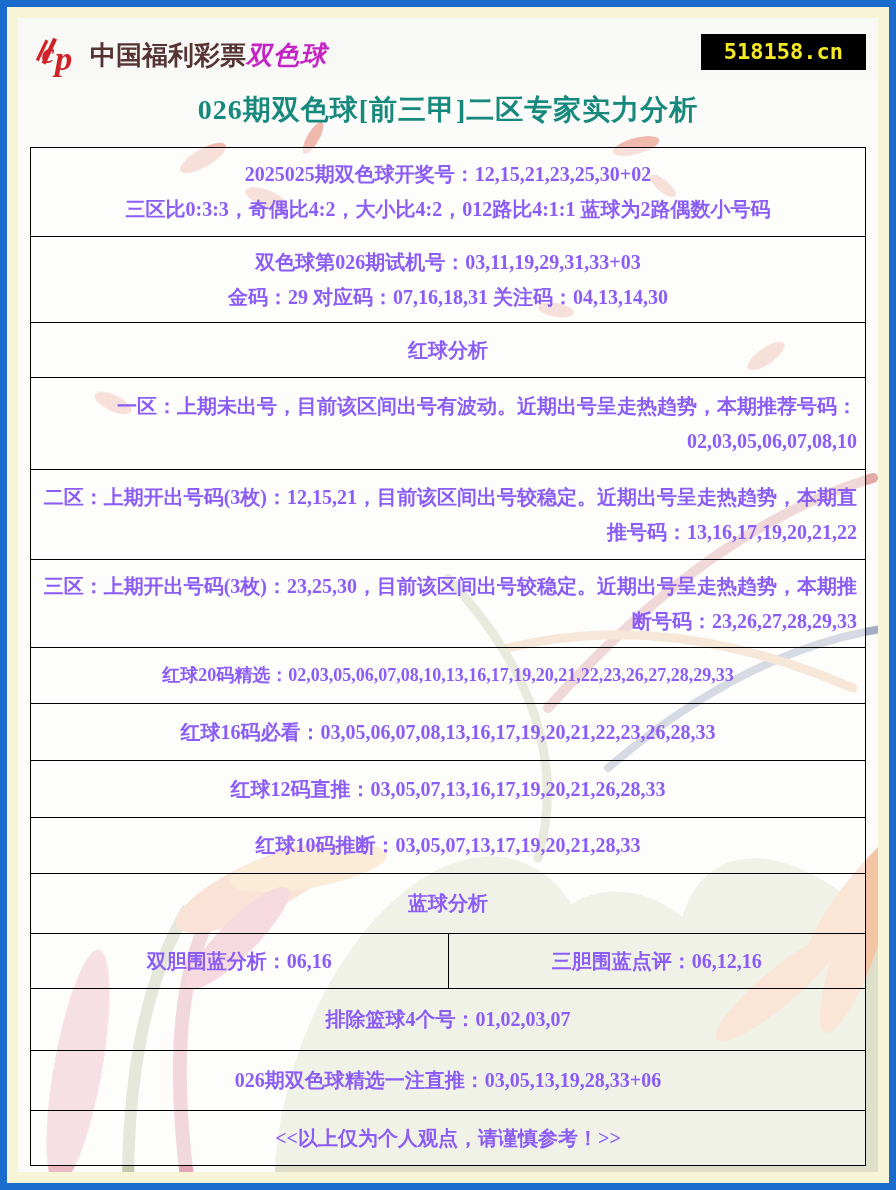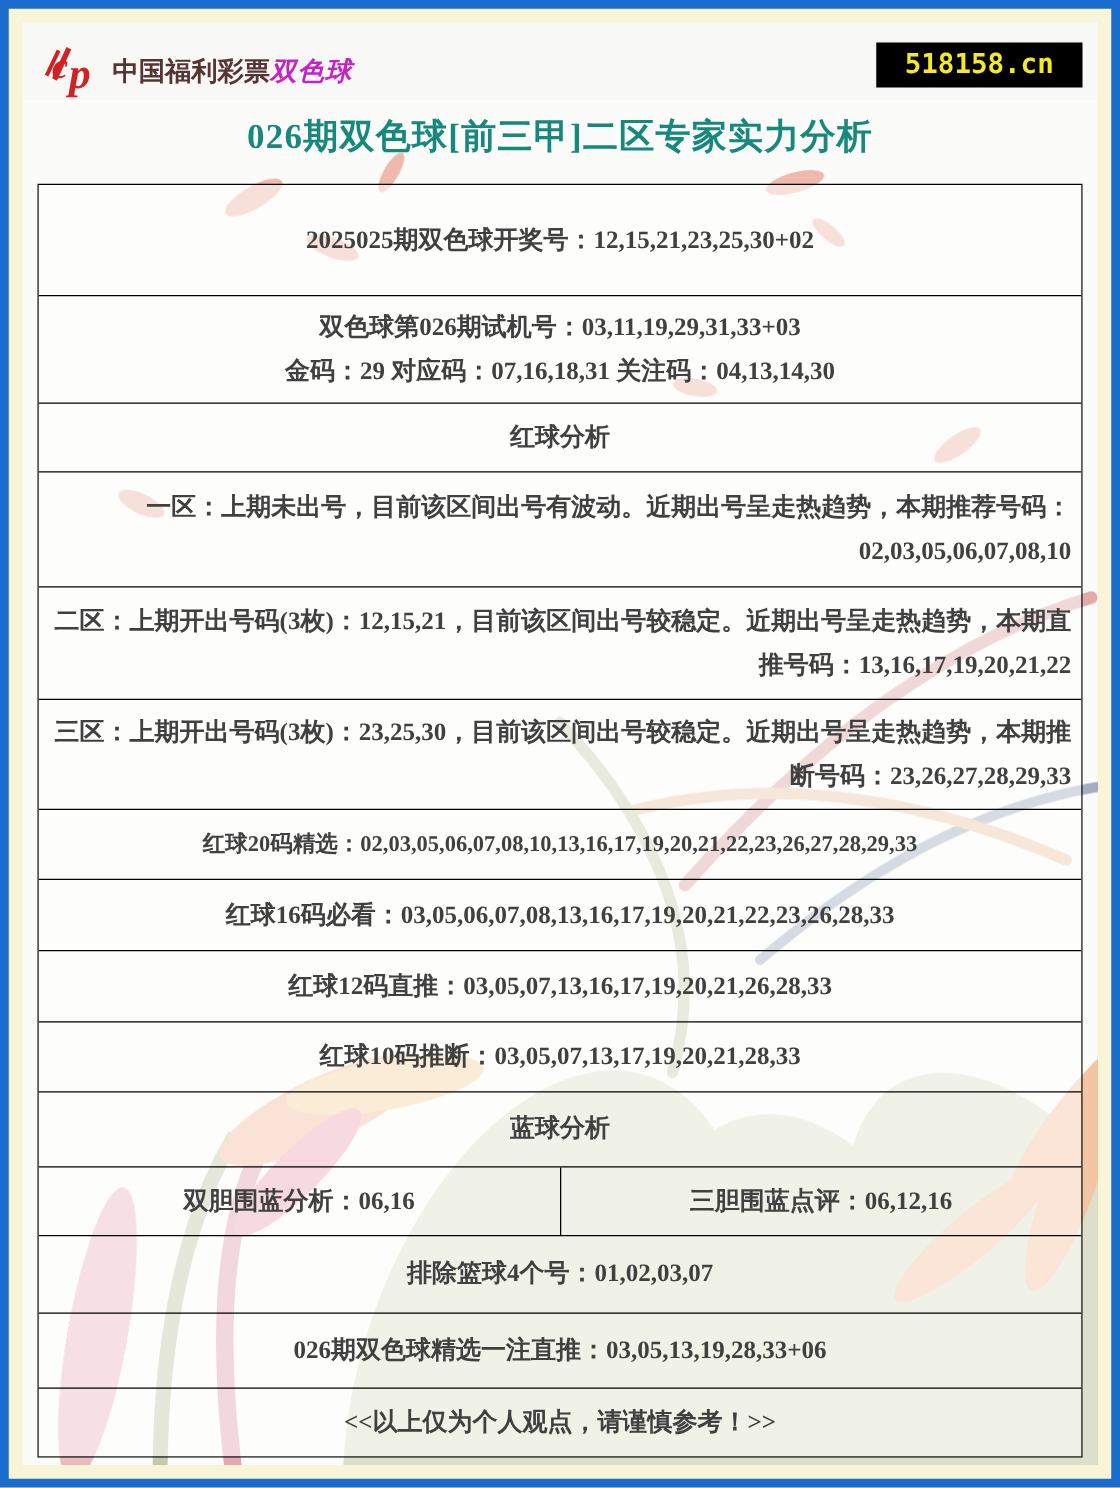--- a/index.html
+++ b/index.html
@@ -23,21 +23,21 @@
   svg.decor{position:absolute;left:0;top:0;z-index:0;pointer-events:none;}
   .content{position:relative;z-index:1;width:100%;height:100%;}
 
   
   .header{
     height:62px;padding:10px 12px 0 14px;
     display:flex;align-items:flex-start;justify-content:space-between;
     background:rgba(246,246,244,0.6);
   }
   .brand{display:flex;align-items:center;gap:6px;}
-  .brand-text{font-size:21px;font-weight:bold;line-height:52px;white-space:nowrap;}
+  .brand-text{font-size:26px;font-weight:bold;line-height:52px;white-space:nowrap;}
   .brand-prefix{color:#563434;}
   .brand-name{color:#c424c4;font-style:italic;letter-spacing:1px;}
   .site-badge{
     margin-top:6px;
     background:#000;color:#f5e926;
     font-family:"DejaVu Sans Mono","Liberation Mono",monospace;
     font-size:22px;font-weight:bold;
     padding:7px 23px;line-height:1;
   }
 
@@ -49,21 +49,21 @@
   }
 
   
   .sheet{
     width:836px;margin:9px auto 0 auto;
     border:1px solid #000;
   }
   .row{
     display:flex;align-items:center;justify-content:center;
     text-align:center;background:rgba(255,255,255,0.55);
-    font-weight:bold;font-size:20px;color:#404040;
+    font-weight:bold;font-size:20px;color:#8b5cf6;
     border-top:1px solid #000;line-height:1.75;
   }
   .row:first-child{border-top:none;}
   .row.left{justify-content:flex-start;text-align:right;padding:16px 8px;}
   .row.cols{padding:0;align-items:stretch;}
   .cell{
     flex:1;display:flex;align-items:center;justify-content:center;
     border-left:1px solid #000;
   }
   .cell:first-child{border-left:none;}
@@ -138,20 +138,21 @@
         <div class="site-badge">518158.cn</div>
       </div>
 
       <div class="page-title">026期双色球[前三甲]二区专家实力分析</div>
 
       <div class="sheet">
 
         <div class="row h88">
           <div>
             <div>2025025期双色球开奖号：12,15,21,23,25,30+02</div>
+            <div>三区比0:3:3，奇偶比4:2，大小比4:2，012路比4:1:1 蓝球为2路偶数小号码</div>
           </div>
         </div>
 
         <div class="row h86">
           <div>
             <div>双色球第026期试机号：03,11,19,29,31,33+03</div>
             <div>金码：29 对应码：07,16,18,31 关注码：04,13,14,30</div>
           </div>
         </div>
 

